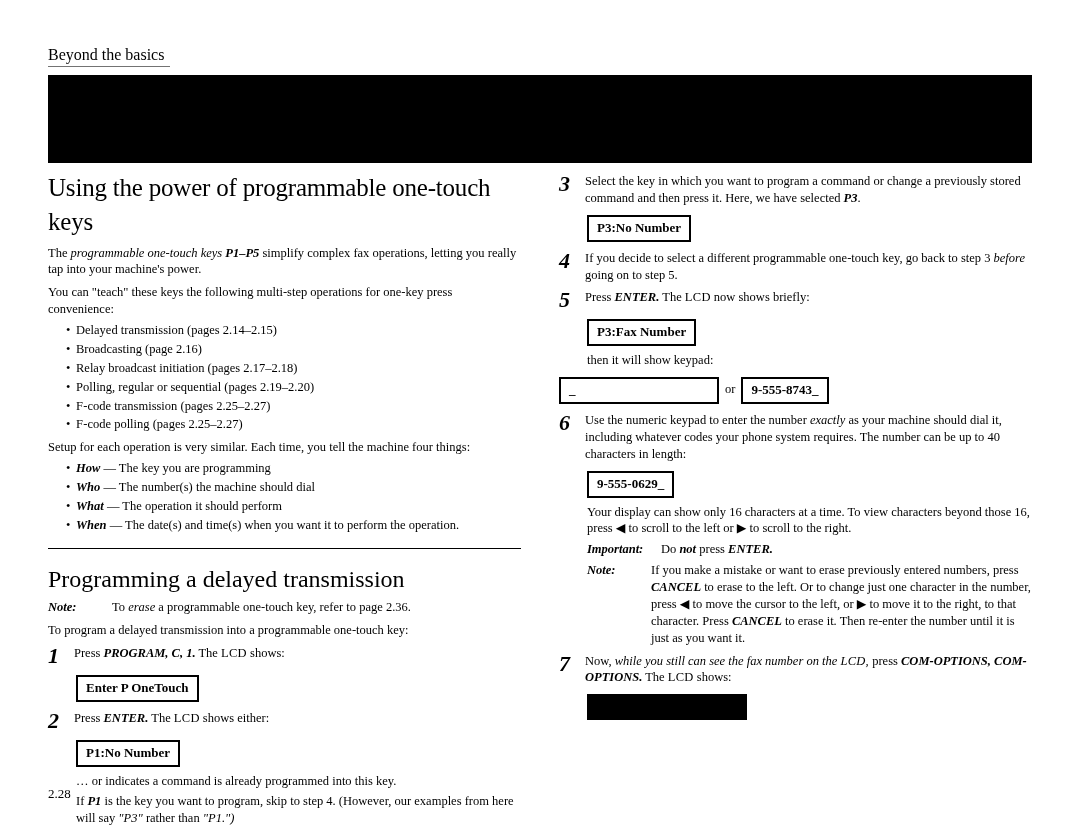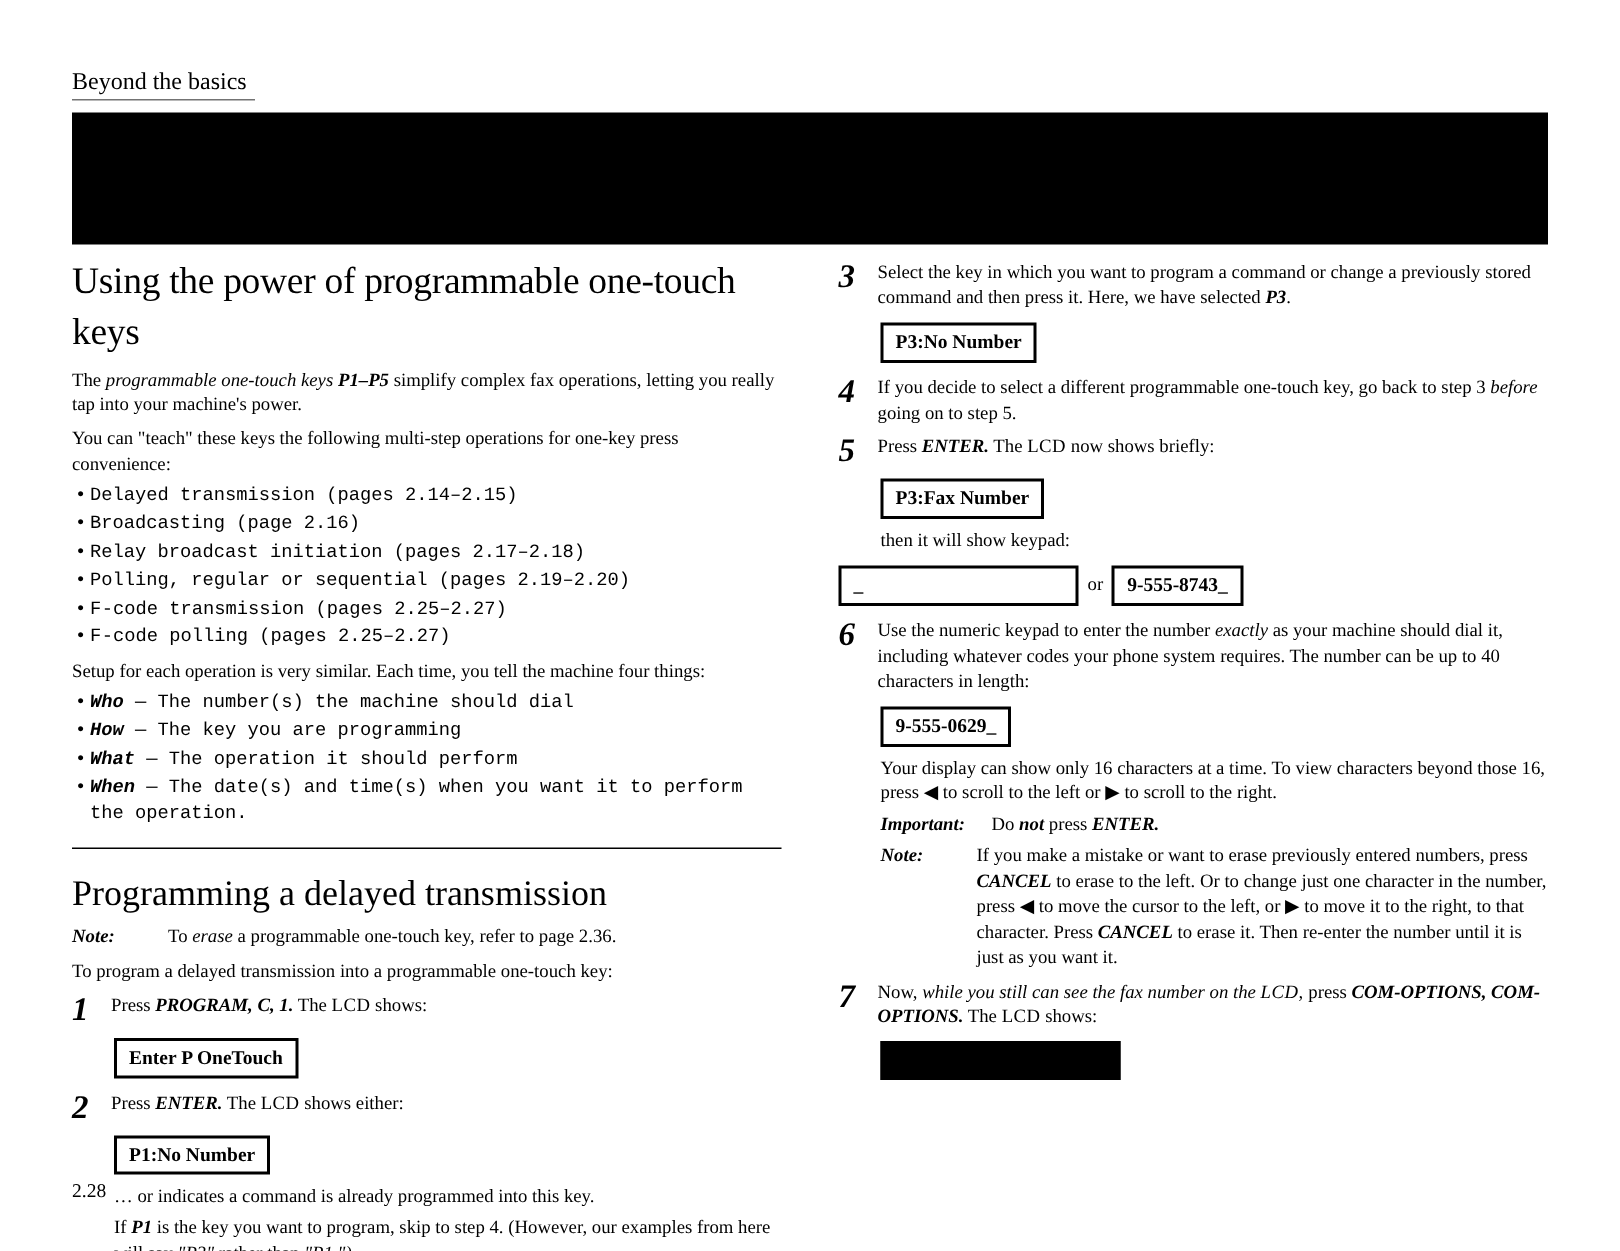--- a/index.html
+++ b/index.html
@@ -67,22 +67,21 @@
     padding-left: 12px;
     list-style: none;
   }
   .bullets li::before {
     content: "•";
     display: inline-block;
     width: 10px;
     margin-left: -10px;
   }
   .bullets li {
-    margin: 2px 0;
-    font-family: Liberation Mono, monospace;
+    margin: 2px 16px;
   }
   .italic { font-style: italic; }
   .boldit { font-weight: bold; font-style: italic; }
   .sc { font-variant: small-caps; letter-spacing: .3px; }
   hr {
     border: none;
     border-top: 1px solid #000;
     margin: 14px 0 6px 0;
   }
   .step {
@@ -170,22 +169,22 @@
       <ul class="bullets">
         <li>Delayed transmission (pages 2.14–2.15)</li>
         <li>Broadcasting (page 2.16)</li>
         <li>Relay broadcast initiation (pages 2.17–2.18)</li>
         <li>Polling, regular or sequential (pages 2.19–2.20)</li>
         <li><span class="sc">F</span><span>-code transmission (pages 2.25–2.27)</span></li>
         <li><span class="sc">F</span><span>-code polling (pages 2.25–2.27)</span></li>
       </ul>
       <p class="para">Setup for each operation is very similar. Each time, you tell the machine four things:</p>
       <ul class="bullets">
+        <li><span class="boldit">How</span><span> — The key you are programming</span></li>
         <li><span class="boldit">Who</span><span> — The number(s) the machine should dial</span></li>
-        <li><span class="boldit">How</span><span> — The key you are programming</span></li>
         <li><span class="boldit">What</span><span> — The operation it should perform</span></li>
         <li><span class="boldit">When</span><span> — The date(s) and time(s) when you want it to perform the operation.</span></li>
       </ul>
 
       <hr>
 
       <h2>Programming a delayed transmission</h2>
       <div class="note-row2">
         <span class="note-label">Note:</span>
         <span><span>To </span><span class="italic">erase</span><span> a programmable one-touch key, refer to page 2.36.</span></span>

